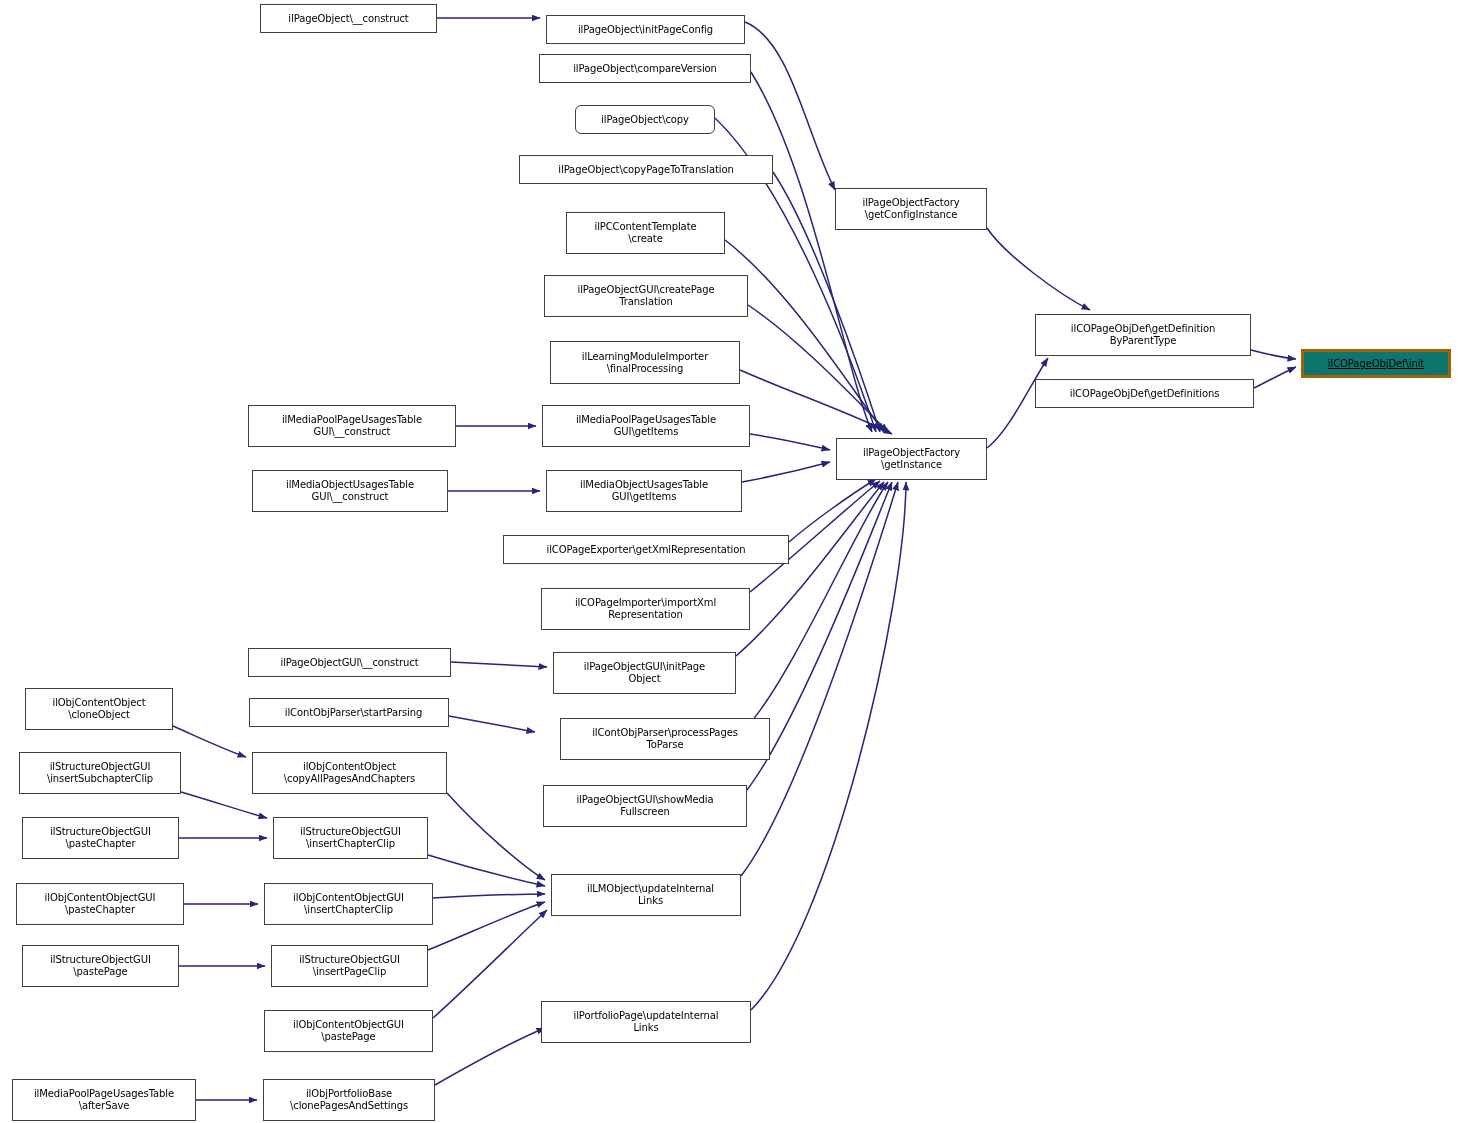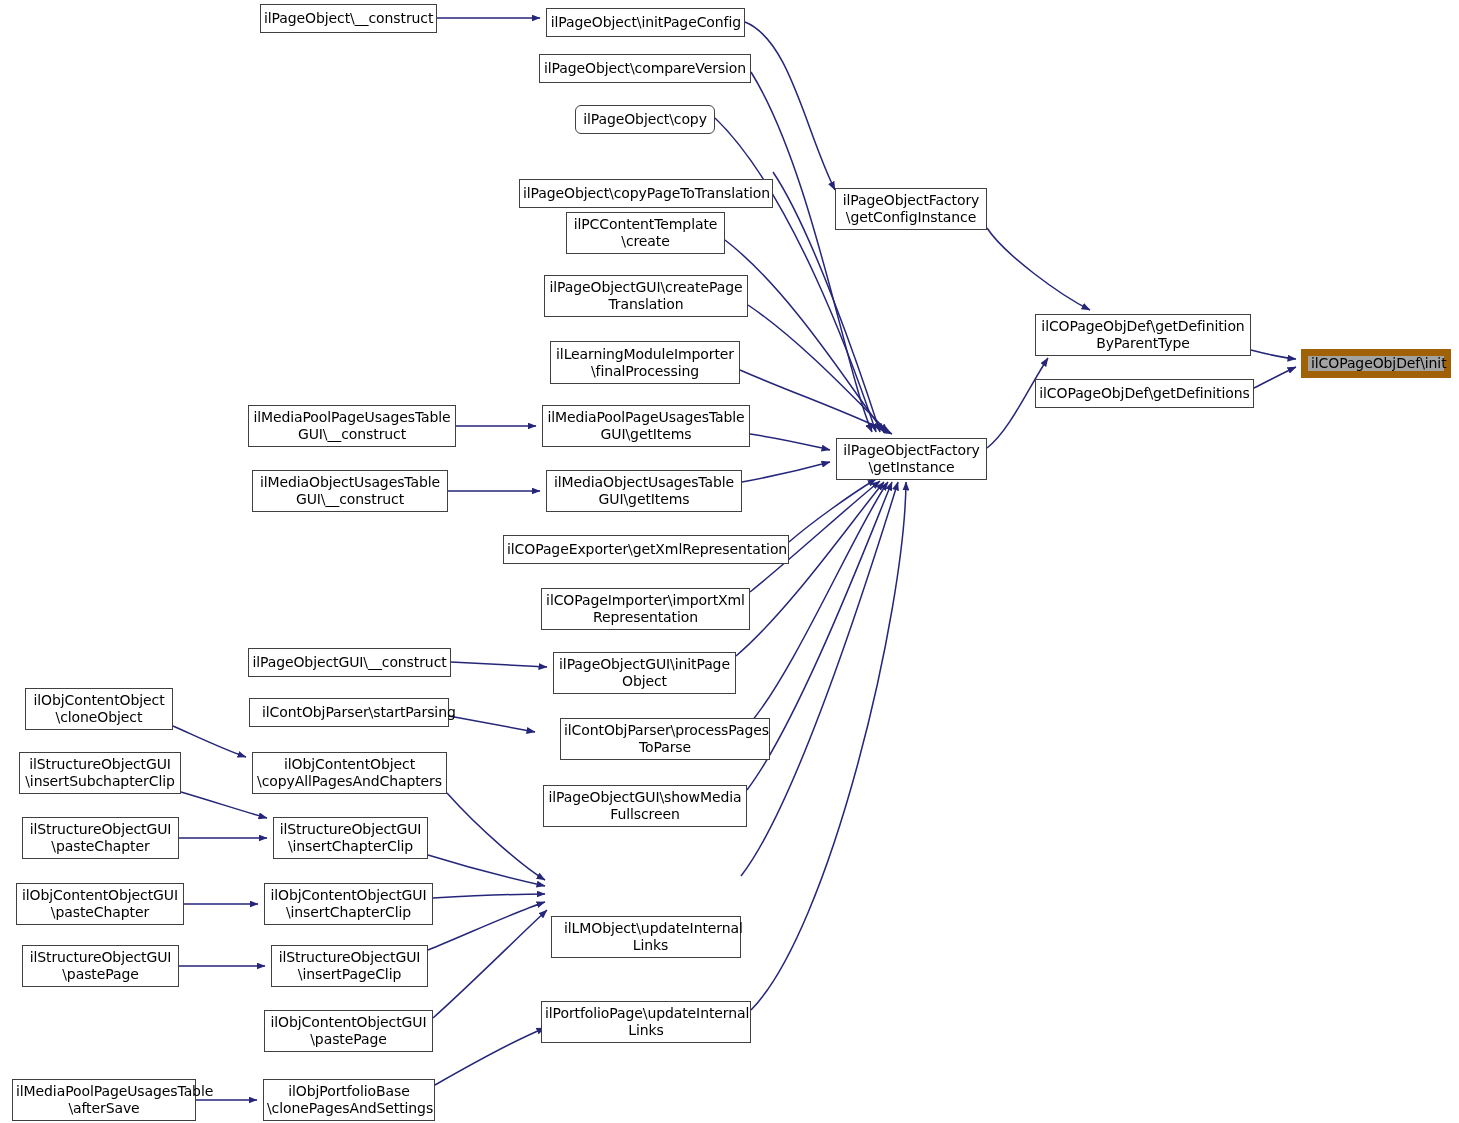--- a/index.html
+++ b/index.html
@@ -26,29 +26,30 @@
   .node {
     position: absolute;
     box-sizing: border-box;
     border: 1px solid #404040;
     background: #ffffff;
     color: #000000;
     display: flex;
     align-items: center;
     justify-content: center;
     text-align: center;
-    font-size: 14px;
+    font-size: 10px;
     line-height: 1.18;
     letter-spacing: -0.1px;
     white-space: pre-line;
     padding: 0 3px;
   }
   .node.highlight {
-    background: #a3a3a3;
-    border: 7px solid #a16207;
+    background: #0f766e;
+    border: 3px solid #a16207;
+    text-decoration: underline;
   }
   .node-label {
     display: block;
     width: 100%;
     white-space: pre-line;
   }
 </style>
 </head>
 <body>
 
@@ -96,24 +97,24 @@
         <path d="M435,1085 C470,1065 515,1040 545,1028" fill="none" stroke="#25257a" stroke-width="1.5" marker-end="url(#arrowhead)"></path>
         <path d="M987,228 C1005,255 1060,295 1090,310" fill="none" stroke="#25257a" stroke-width="1.5" marker-end="url(#arrowhead)"></path>
         <path d="M987,448 C1010,430 1030,385 1048,358" fill="none" stroke="#25257a" stroke-width="1.5" marker-end="url(#arrowhead)"></path>
         <path d="M1251,350 C1270,355 1285,358 1296,359" fill="none" stroke="#25257a" stroke-width="1.5" marker-end="url(#arrowhead)"></path>
         <path d="M1254,388 C1270,380 1285,372 1296,367" fill="none" stroke="#25257a" stroke-width="1.5" marker-end="url(#arrowhead)"></path>
       </g>
   </svg>
 
   <div id="nodes-group">
       <div class="node" style="left: 260px; top: 4px; width: 177px; height: 29px;"><span class="node-label">ilPageObject\__construct</span></div>
-      <div class="node" style="left: 546px; top: 8px; width: 199px; height: 29px; text-align: right;"><span class="node-label">ilPageObject\initPageConfig</span></div>
+      <div class="node" style="left: 546px; top: 15px; width: 199px; height: 29px;"><span class="node-label">ilPageObject\initPageConfig</span></div>
       <div class="node" style="left: 539px; top: 54px; width: 212px; height: 29px;"><span class="node-label">ilPageObject\compareVersion</span></div>
       <div class="node" style="left: 575px; top: 105px; width: 140px; height: 29px; border-radius: 6px;"><span class="node-label">ilPageObject\copy</span></div>
-      <div class="node" style="left: 519px; top: 155px; width: 254px; height: 29px; margin-top: 24px;"><span class="node-label">ilPageObject\copyPageToTranslation</span></div>
+      <div class="node" style="left: 519px; top: 155px; width: 254px; height: 29px;"><span class="node-label">ilPageObject\copyPageToTranslation</span></div>
       <div class="node" style="left: 566px; top: 212px; width: 159px; height: 42px;"><span class="node-label">ilPCContentTemplate
 \create</span></div>
       <div class="node" style="left: 544px; top: 275px; width: 204px; height: 42px;"><span class="node-label">ilPageObjectGUI\createPage
 Translation</span></div>
       <div class="node" style="left: 550px; top: 341px; width: 190px; height: 43px;"><span class="node-label">ilLearningModuleImporter
 \finalProcessing</span></div>
       <div class="node" style="left: 248px; top: 405px; width: 208px; height: 42px;"><span class="node-label">ilMediaPoolPageUsagesTable
 GUI\__construct</span></div>
       <div class="node" style="left: 542px; top: 405px; width: 208px; height: 42px;"><span class="node-label">ilMediaPoolPageUsagesTable
 GUI\getItems</span></div>
@@ -135,21 +136,21 @@
       <div class="node" style="left: 19px; top: 752px; width: 162px; height: 42px;"><span class="node-label">ilStructureObjectGUI
 \insertSubchapterClip</span></div>
       <div class="node" style="left: 252px; top: 752px; width: 195px; height: 42px;"><span class="node-label">ilObjContentObject
 \copyAllPagesAndChapters</span></div>
       <div class="node" style="left: 543px; top: 785px; width: 204px; height: 42px;"><span class="node-label">ilPageObjectGUI\showMedia
 Fullscreen</span></div>
       <div class="node" style="left: 22px; top: 817px; width: 157px; height: 42px;"><span class="node-label">ilStructureObjectGUI
 \pasteChapter</span></div>
       <div class="node" style="left: 273px; top: 817px; width: 155px; height: 42px;"><span class="node-label">ilStructureObjectGUI
 \insertChapterClip</span></div>
-      <div class="node" style="left: 551px; top: 916px; width: 190px; height: 42px; padding-left: 12px;"><span class="node-label">ilLMObject\updateInternal
+      <div class="node" style="left: 551px; top: 874px; width: 190px; height: 42px; padding-left: 12px;"><span class="node-label">ilLMObject\updateInternal
 Links</span></div>
       <div class="node" style="left: 16px; top: 883px; width: 168px; height: 42px;"><span class="node-label">ilObjContentObjectGUI
 \pasteChapter</span></div>
       <div class="node" style="left: 264px; top: 883px; width: 169px; height: 42px;"><span class="node-label">ilObjContentObjectGUI
 \insertChapterClip</span></div>
       <div class="node" style="left: 22px; top: 945px; width: 157px; height: 42px;"><span class="node-label">ilStructureObjectGUI
 \pastePage</span></div>
       <div class="node" style="left: 271px; top: 945px; width: 157px; height: 42px;"><span class="node-label">ilStructureObjectGUI
 \insertPageClip</span></div>
       <div class="node" style="left: 264px; top: 1010px; width: 169px; height: 42px;"><span class="node-label">ilObjContentObjectGUI

